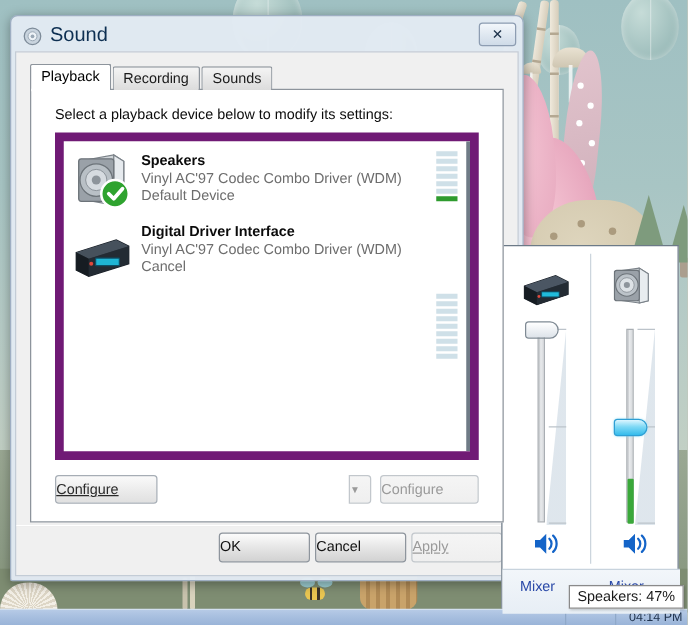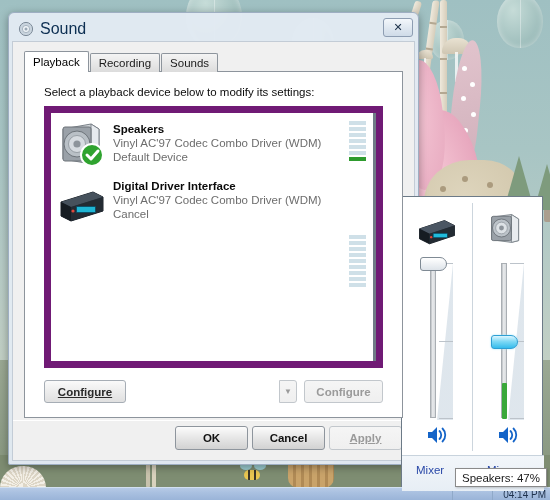--- a/index.html
+++ b/index.html
@@ -142,21 +142,21 @@
   .meter { position:absolute; right:10px; top:8px; width:17px; }
   .seg { width:17px; height:4px; margin-bottom:2px; background:#cfe0e8; }
   .seg.lit { background:#2e9b2e; }
   .listscroll { position:absolute; right:0; top:0; width:3px; height:100%; background:#6f7b86; }
 
   
   .btn {
     height:23px; border:1px solid #a6adb5; border-radius:3px;
     background: linear-gradient(180deg,#fafafa,#ededed 48%,#e0e0e0);
     font-size:11.5px; color:#2a2a2a; display:inline-flex; align-items:center;
-    justify-content:center; cursor:pointer; font-family:"Liberation Sans", sans-serif;font-weight:bold;
+    justify-content:flex-start; cursor:pointer; font-family:"Liberation Sans", sans-serif;
   }
   .btn.disabled { color:#9a9a9a; background: linear-gradient(180deg,#f5f5f5,#efefef); border-color:#c2c7cc; }
   .btn.strong { background: linear-gradient(180deg,#fcfcfc,#e6e6e6 50%,#d2d2d2); border-color:#8e959d; color:#111; }
   .ul { text-decoration: underline; }
   #configure-button { position:absolute; left:19px; bottom:14px; width:82px; }
   #setdefault-split { position:absolute; right:105px; bottom:14px; display:flex; }
   #setdefault-button { width:77px; border-right:none; border-radius:3px 0 0 3px; }
   #setdefault-arrow { width:18px; border-radius:0 3px 3px 0; }
   #properties-button { position:absolute; right:19px; bottom:14px; width:79px; }
   #footerline { position:absolute; left:0; right:0; bottom:39px; height:1px; background:#d3d3d3; border-bottom:1px solid #ffffff; }

